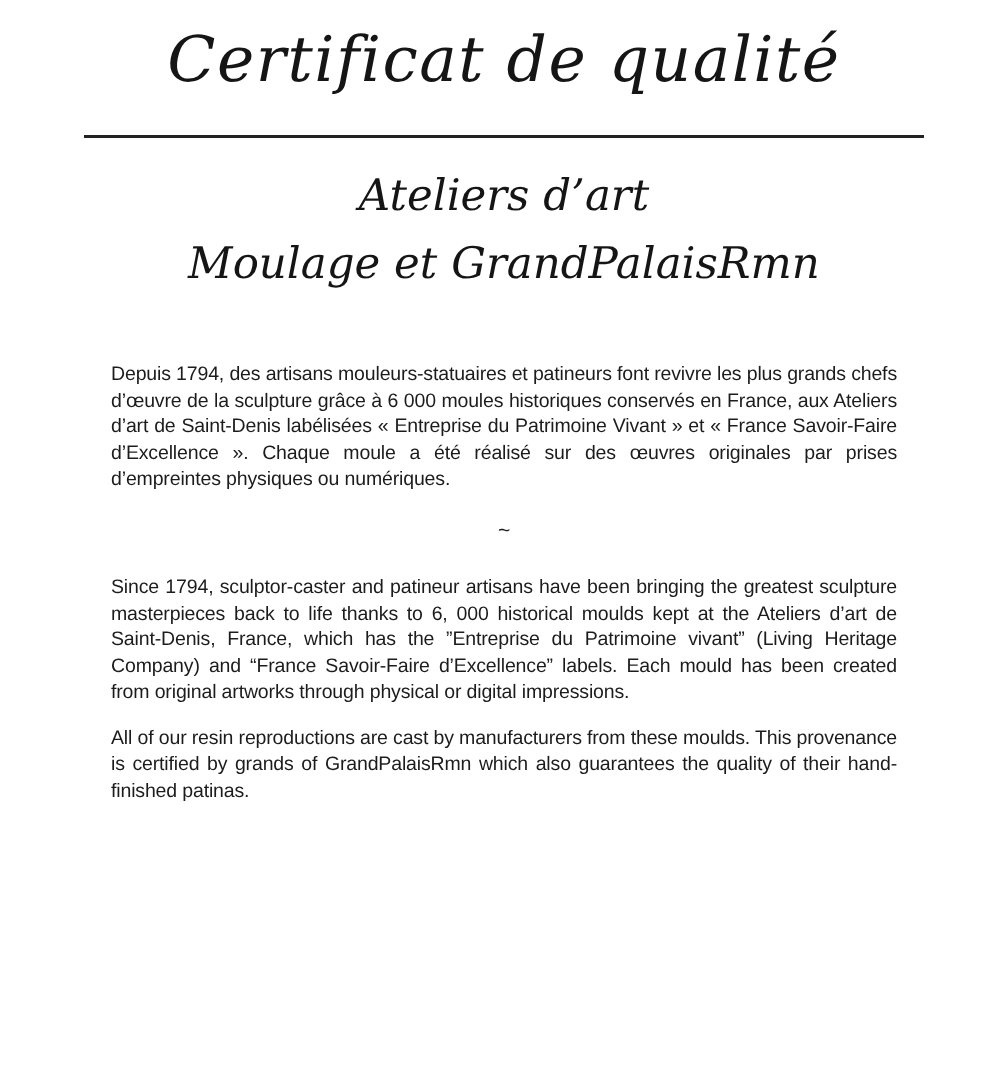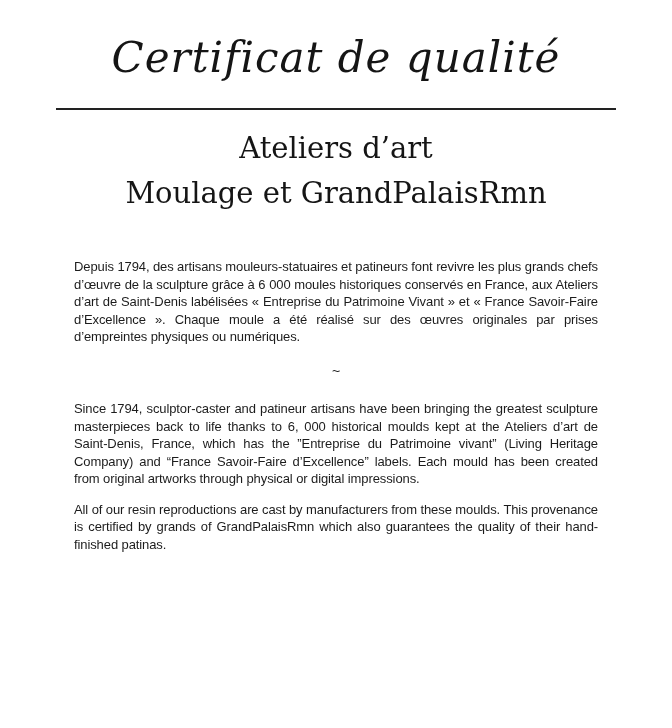--- a/index.html
+++ b/index.html
@@ -5,21 +5,20 @@
   * { box-sizing: border-box; }
   html, body { margin: 0; padding: 0; background: #ffffff; }
   .page {
     position: relative;
     width: 672px;
     height: 565px;
     background: #ffffff;
     overflow: hidden;
     font-family: "Liberation Sans", sans-serif;
     color: #1c1c1c;
-    margin-top: 18px;
   }
 
   
   .title {
     margin: 0;
     padding-top: 12px;
     text-align: center;
     font-family: "DejaVu Serif", serif;
     font-style: italic;
     font-weight: 400;
@@ -31,20 +30,21 @@
   .rule {
     width: 560px;
     margin: 22px auto 0 auto;
     border: none;
     border-top: 2px solid #222222;
   }
   .subtitle {
     margin-top: 16px;
     text-align: center;
     font-family: "DejaVu Serif", serif;
+    font-style: italic;
     font-weight: 400;
     font-size: 29px;
     line-height: 45px;
     color: #151515;
   }
 
   
   .content {
     width: 524px;
     margin: 42px auto 0 auto;

